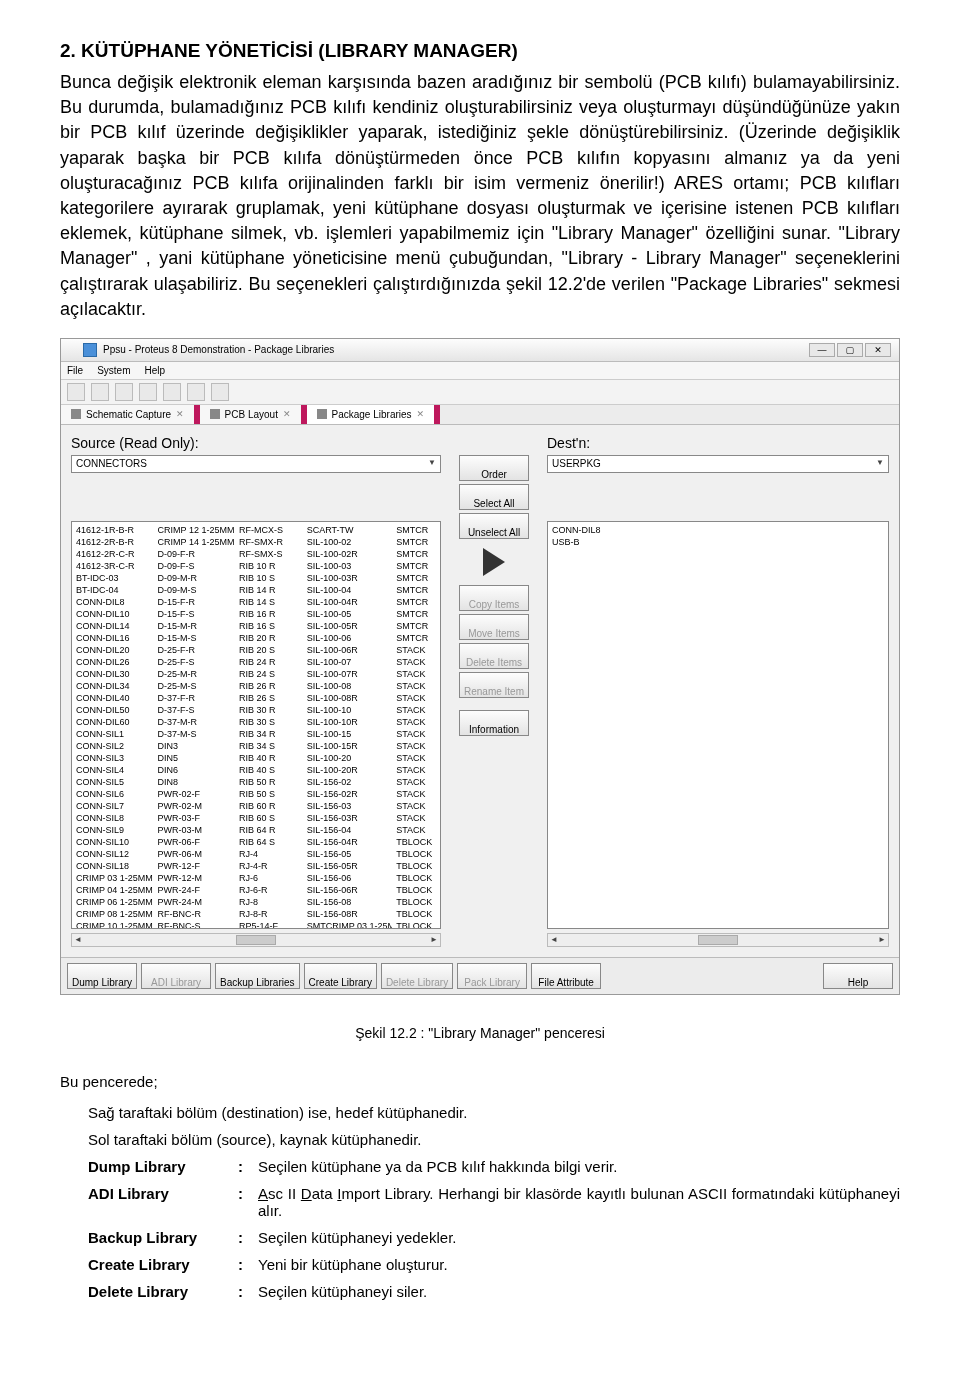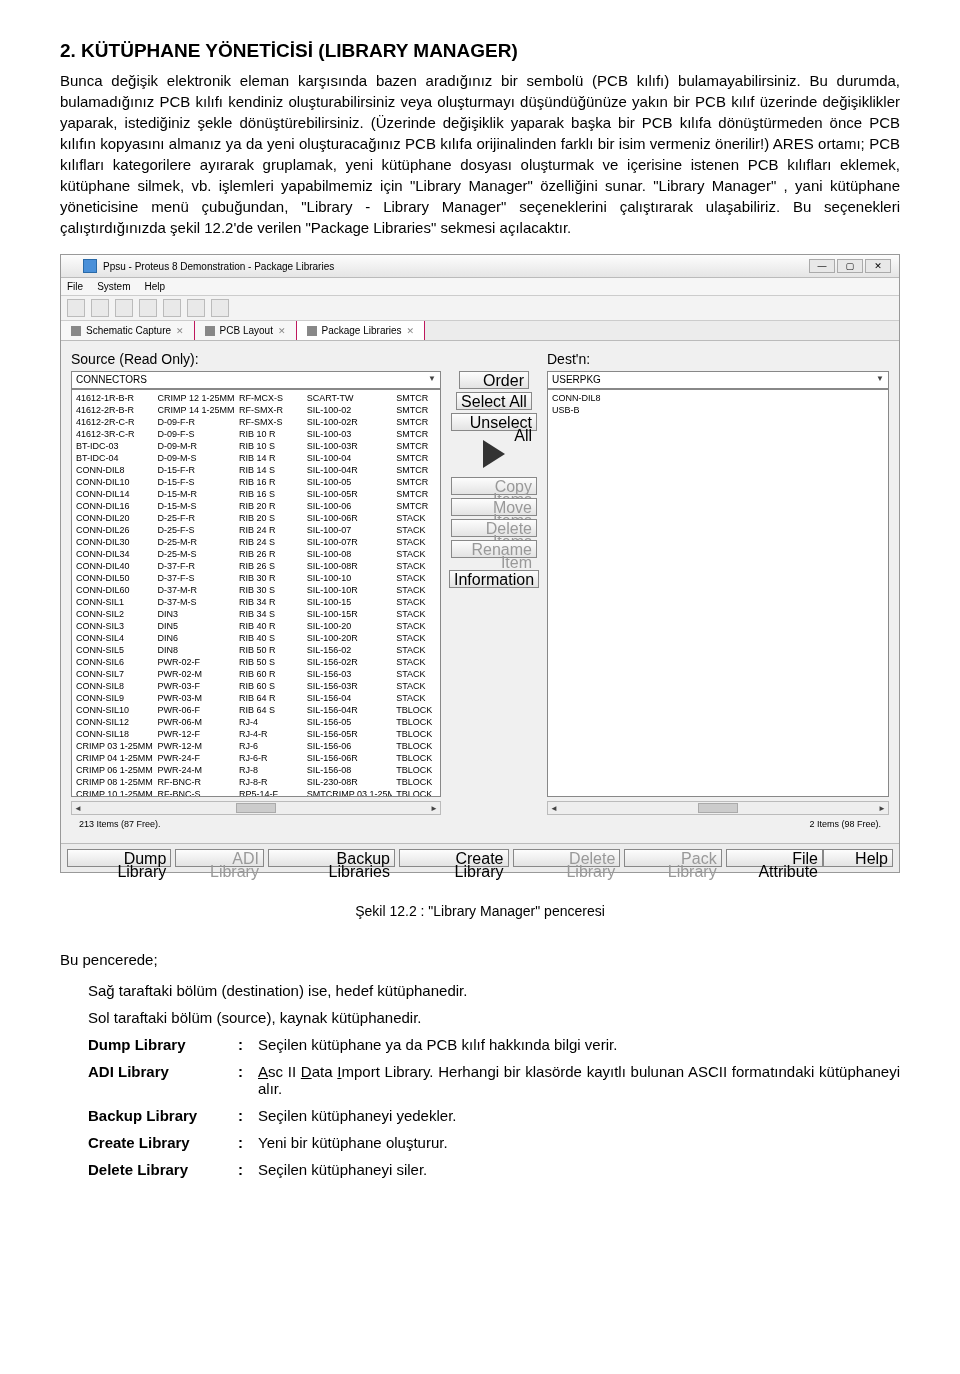--- a/index.html
+++ b/index.html
@@ -1,44 +1,44 @@
 <!DOCTYPE html>
 <html><head>
 <meta charset="utf-8">
 <style>
 * { box-sizing: border-box; margin: 0; padding: 0; }
 body { font-family: Arial, Helvetica, sans-serif; background: #fff; color: #000; width: 960px; margin: 0 auto; padding: 40px 60px; }
 h2 { font-size: 19px; font-weight: bold; margin-bottom: 8px; }
-p.body { font-size: 15px; line-height: 1.4; text-align: justify; margin-bottom: 4px; }
+p.body { font-size: 18px; line-height: 1.4; text-align: justify; margin-bottom: 4px; }
 .window { border: 1px solid #999; background: #f0f0f0; font-family: Tahoma, Arial, sans-serif; font-size: 10px; color: #000; margin: 16px 0 30px 0; }
 .titlebar { background: linear-gradient(#fdfdfd,#e5e5e5); border-bottom: 1px solid #bbb; padding: 4px 8px; display: flex; align-items: center; justify-content: space-between; }
 .titlebar .left { display: flex; align-items: center; gap: 6px; padding-left: 14px; }
 .titlebar .icon-box { width: 14px; height: 14px; background: #4a90d9; border: 1px solid #2a6aa8; }
 .titlebar .winbtns { display: flex; gap: 2px; }
 .titlebar .winbtns span { width: 26px; height: 14px; background: #e8e8e8; border: 1px solid #aaa; text-align: center; line-height: 12px; font-size: 9px; }
 .menubar { background: #f6f6f6; border-bottom: 1px solid #ccc; padding: 3px 6px; display: flex; gap: 14px; }
 .menubar span { cursor: default; }
 .toolrow { background: #f3f3f3; border-bottom: 1px solid #ccc; padding: 3px 6px; display: flex; gap: 6px; }
 .toolrow .tbtn { width: 18px; height: 18px; background: #e9e9e9; border: 1px solid #bbb; }
 .tabbar { background: #ececec; display: flex; border-bottom: 1px solid #bbb; }
-.tabbar .tab { padding: 4px 10px; border-right: 1px solid #be185d; display: flex; align-items: center; gap: 5px; background: #f7f7f7; }
+.tabbar .tab { padding: 4px 10px; border-right: 6px solid #be185d; display: flex; align-items: center; gap: 5px; background: #f7f7f7; }
 .tabbar .tab.active { background: #fff; }
 .tabbar .tab .x { color: #888; font-size: 9px; }
 .tabbar .tab .ticon { width: 10px; height: 10px; background: #888; }
 .content { background: #f0f0f0; padding: 10px; }
 .columns { display: flex; gap: 10px; }
 .colblock { display: flex; flex-direction: column; }
 .label { font-size: 14px; margin-bottom: 4px; }
 .combo { background: #fff; border: 1px solid #888; padding: 2px 4px; display: flex; justify-content: space-between; align-items: flex-start; height: 18px; }
 .combo .arrow { font-size: 8px; color: #444; }
-.listview { background: #fff; border: 1px solid #888; overflow: hidden; }
+.listview { background: #fff; border: 1px solid #888; overflow: hidden; margin-top: 48px; }
 .listcols { display: flex; }
 .listcol { padding: 2px 4px; font-size: 9px; line-height: 12px; white-space: nowrap; overflow: hidden; }
 .sidebtns { display: flex; flex-direction: column; gap: 3px; padding-top: 20px; align-items: center; }
-.btn { background: linear-gradient(#fdfdfd,#e3e3e3); border: 1px solid #888; padding: 2px 4px; font-size: 16px; min-width: 70px; text-align: right; height: 18px; line-height: 13px; }
+.btn { background: linear-gradient(#fdfdfd,#e3e3e3); border: 1px solid #888; padding: 12px 4px; font-size: 10px; min-width: 70px; text-align: center; height: 18px; line-height: 13px; }
 .btn.disabled { color: #999; }
 .bigarrow { width: 0; height: 0; border-top: 14px solid transparent; border-bottom: 14px solid transparent; border-left: 22px solid #333; margin: 6px 0; }
 .status { display: flex; justify-content: space-between; font-size: 9px; padding: 4px 8px; }
 .bottombar { border-top: 1px solid #bbb; background: #ececec; padding: 5px 6px; display: flex; justify-content: space-between; }
 .bottombar .grp { display: flex; gap: 4px; }
 .scrollbar { height: 14px; background: #eee; border: 1px solid #bbb; display: flex; align-items: center; justify-content: space-between; padding: 0 2px; margin-top: 4px; }
 .scrollbar .ar { font-size: 8px; color: #444; }
 .scrollbar .thumb { width: 40px; height: 10px; background: #ccc; border: 1px solid #aaa; }
 .caption { text-align: center; font-size: 14px; margin: 22px 0 32px 0; }
 .belowlabel { font-size: 15px; margin-bottom: 14px; }
@@ -244,21 +244,21 @@
                 <div>SIL-156-02R</div>
                 <div>SIL-156-03</div>
                 <div>SIL-156-03R</div>
                 <div>SIL-156-04</div>
                 <div>SIL-156-04R</div>
                 <div>SIL-156-05</div>
                 <div>SIL-156-05R</div>
                 <div>SIL-156-06</div>
                 <div>SIL-156-06R</div>
                 <div>SIL-156-08</div>
-                <div>SIL-230-08R</div>
+                <div>SIL-156-08R</div>
                 <div>SMTCRIMP 03 1-25MM</div>
               </div>
               <div class="listcol" style="width: 48px;">
                 <div>SMTCR</div>
                 <div>SMTCR</div>
                 <div>SMTCR</div>
                 <div>SMTCR</div>
                 <div>SMTCR</div>
                 <div>SMTCR</div>
                 <div>SMTCR</div>
@@ -326,24 +326,20 @@
               </div>
             </div>
           </div>
         <div class="scrollbar">
           <span class="ar">◄</span>
           <span class="thumb"></span>
           <span class="ar">►</span>
         </div>
       </div>
     </div>
-    <div class="status">
-      <span>213 Items (87 Free).</span>
-      <span>2 Items (98 Free).</span>
-    </div>
   </div>
   <div class="bottombar">
     <div class="grp">
       <div class="btn">Dump Library</div>
       <div class="btn disabled">ADI Library</div>
       <div class="btn">Backup Libraries</div>
       <div class="btn">Create Library</div>
       <div class="btn disabled">Delete Library</div>
       <div class="btn disabled">Pack Library</div>
       <div class="btn">File Attribute</div>

